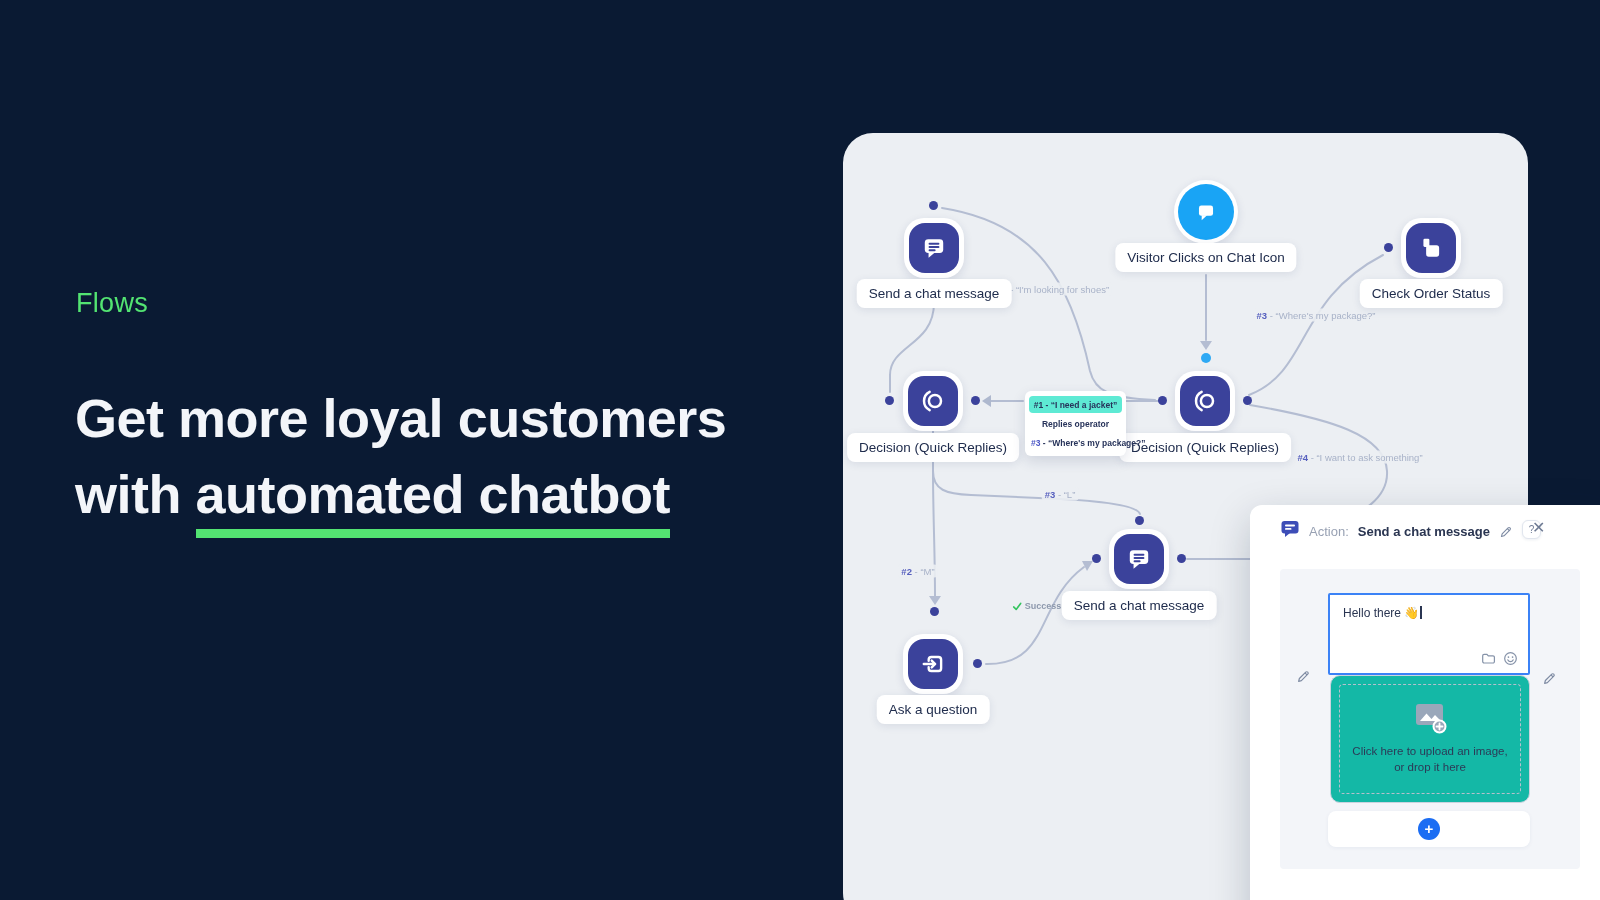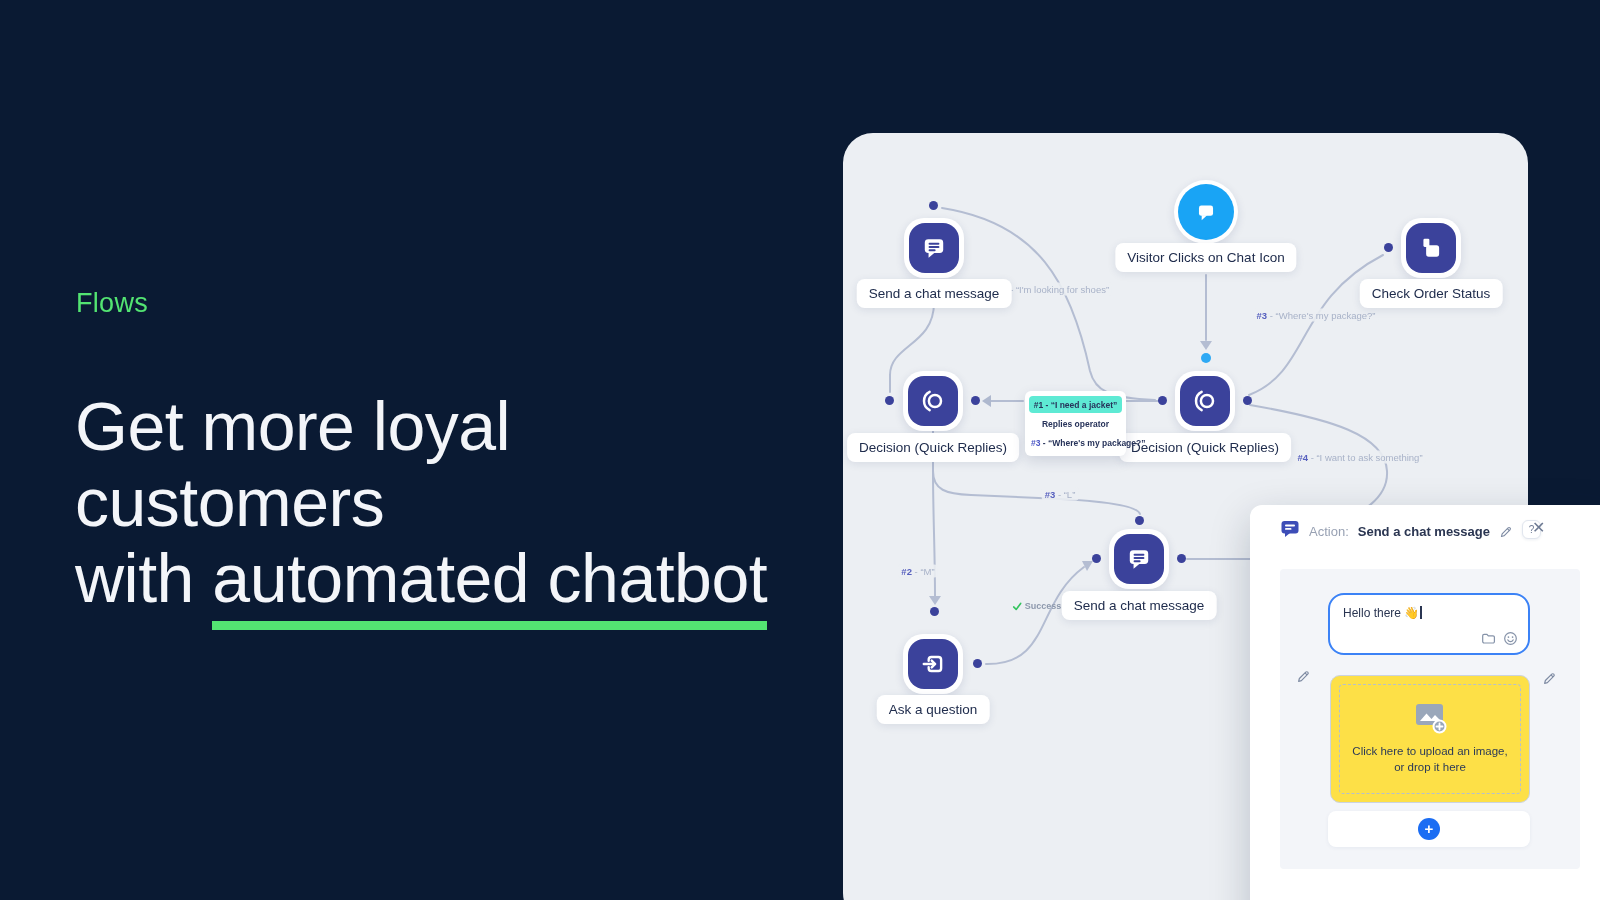--- a/index.html
+++ b/index.html
@@ -6,21 +6,21 @@
     --accent-green:#53E472; --background-navy:#0A1A33; --node-indigo:#3B429B;
     --visitor-blue:#19A4F5; --focus-blue:#3B82F6; --plus-blue:#1B6DF3; --edge-gray:#B4BDD2;
   }
   *{margin:0;padding:0;box-sizing:border-box;}
   html,body{width:1600px;height:900px;overflow:hidden;}
   body{background:var(--background-navy);font-family:"Liberation Sans","DejaVu Sans",sans-serif;}
   .stage{position:relative;width:1600px;height:900px;}
 
   
   .eyebrow{position:absolute;left:76px;top:288px;font-size:27px;font-weight:500;color:var(--accent-green);letter-spacing:.3px;}
-  .headline{position:absolute;left:75px;top:388px;width:740px;font-size:68px;line-height:76px;font-weight:400;color:#F3F5F9;letter-spacing:-.5px;}
+  .headline{position:absolute;left:75px;top:380px;width:740px;font-size:54px;line-height:76px;font-weight:700;color:#F3F5F9;letter-spacing:-.5px;}
   .hl{background-image:linear-gradient(var(--accent-green),var(--accent-green));background-repeat:no-repeat;background-position:left bottom;background-size:100% 9px;padding-bottom:14px;margin-top:34px;}
 
   
   .flow-panel{position:absolute;left:843px;top:133px;width:685px;height:790px;background:#ECEFF3;border-radius:30px;}
   .edges{position:absolute;left:0;top:0;z-index:1;}
   .edge-label{position:absolute;z-index:2;transform:translate(-50%,-50%);font-size:9.5px;white-space:nowrap;background:rgba(236,239,243,.88);padding:1px 3px;border-radius:3px;color:#A8B2C8;}
   .edge-label b{color:#565FBE;font-weight:700;}
   .success-label{position:absolute;z-index:2;transform:translate(-50%,-50%);display:flex;align-items:flex-end;gap:3px;font-size:9px;font-weight:600;color:#8E99AD;white-space:nowrap;}
   .port{position:absolute;z-index:3;width:9px;height:9px;border-radius:50%;background:var(--node-indigo);}
   .port.blue{width:10px;height:10px;background:#2EA9F4;}
@@ -36,28 +36,28 @@
   .qr-row.active{background:#5eead4;}
 
   
   .action-card{position:absolute;z-index:10;left:1250px;top:505px;width:362px;height:430px;background:#fff;border-radius:12px;box-shadow:0 14px 40px rgba(10,26,51,.22);}
   .card-header{position:absolute;left:30px;top:14px;display:flex;align-items:flex-end;gap:9px;}
   .hdr-prefix{font-size:13px;color:#98A1B3;}
   .hdr-title{font-size:13px;font-weight:700;color:#2A3551;}
   .help-badge{width:19px;height:19px;border:1px solid #E1E6EE;border-radius:6px;background:#fff;box-shadow:0 1px 3px rgba(25,45,95,.08);font-size:10px;color:#707C95;display:flex;align-items:center;justify-content:center;}
   .close-btn{position:absolute;left:282px;top:13px;font-size:16px;color:#6E7A93;cursor:default;}
   .panel-body{position:absolute;left:30px;top:64px;width:300px;height:300px;background:#F3F5F9;border-radius:4px;}
-  .msg-box{position:absolute;left:48px;top:24px;width:202px;height:62px;background:#fff;border:2px solid var(--focus-blue);border-radius:16px;}
+  .msg-box{position:absolute;left:48px;top:24px;width:202px;height:82px;background:#fff;border:2px solid var(--focus-blue);border-radius:2px;}
   .msg-text{position:absolute;left:13px;top:11px;font-size:12px;color:#2A3551;}
   .cursor{display:inline-block;width:1.5px;height:13px;background:#2A3551;vertical-align:-2px;margin-left:1px;}
   .msg-icons{position:absolute;right:10px;bottom:7px;display:flex;gap:7px;align-items:center;}
   .pencil{position:absolute;}
   .pencil.pl{left:16px;top:100px;}
   .pencil.pr{left:262px;top:102px;}
-  .upload-box{position:absolute;left:50px;top:106px;width:200px;height:128px;background:#fde047;border:1.5px solid #CBD3DF;border-radius:10px;}
+  .upload-box{position:absolute;left:50px;top:106px;width:200px;height:128px;background:#14b8a6;border:1.5px solid #CBD3DF;border-radius:10px;}
   .upload-dash{position:absolute;inset:8px;border:1.5px dashed #B5C0CD;border-radius:4px;display:flex;flex-direction:column;align-items:center;padding-top:16px;}
   .upload-text{margin-top:8px;font-size:11.5px;line-height:1.4;font-weight:500;color:#2C3A57;text-align:center;}
   .plus-bar{position:absolute;left:48px;top:242px;width:202px;height:36px;background:#fff;border-radius:8px;box-shadow:0 1px 4px rgba(25,45,95,.06);display:flex;align-items:center;justify-content:center;}
   .plus-circle{width:22px;height:22px;border-radius:50%;background:var(--plus-blue);color:#fff;font-size:15px;font-weight:700;display:flex;align-items:center;justify-content:center;line-height:0;}
 </style>
 </head>
 <body>
 
 <div class="stage">
 

